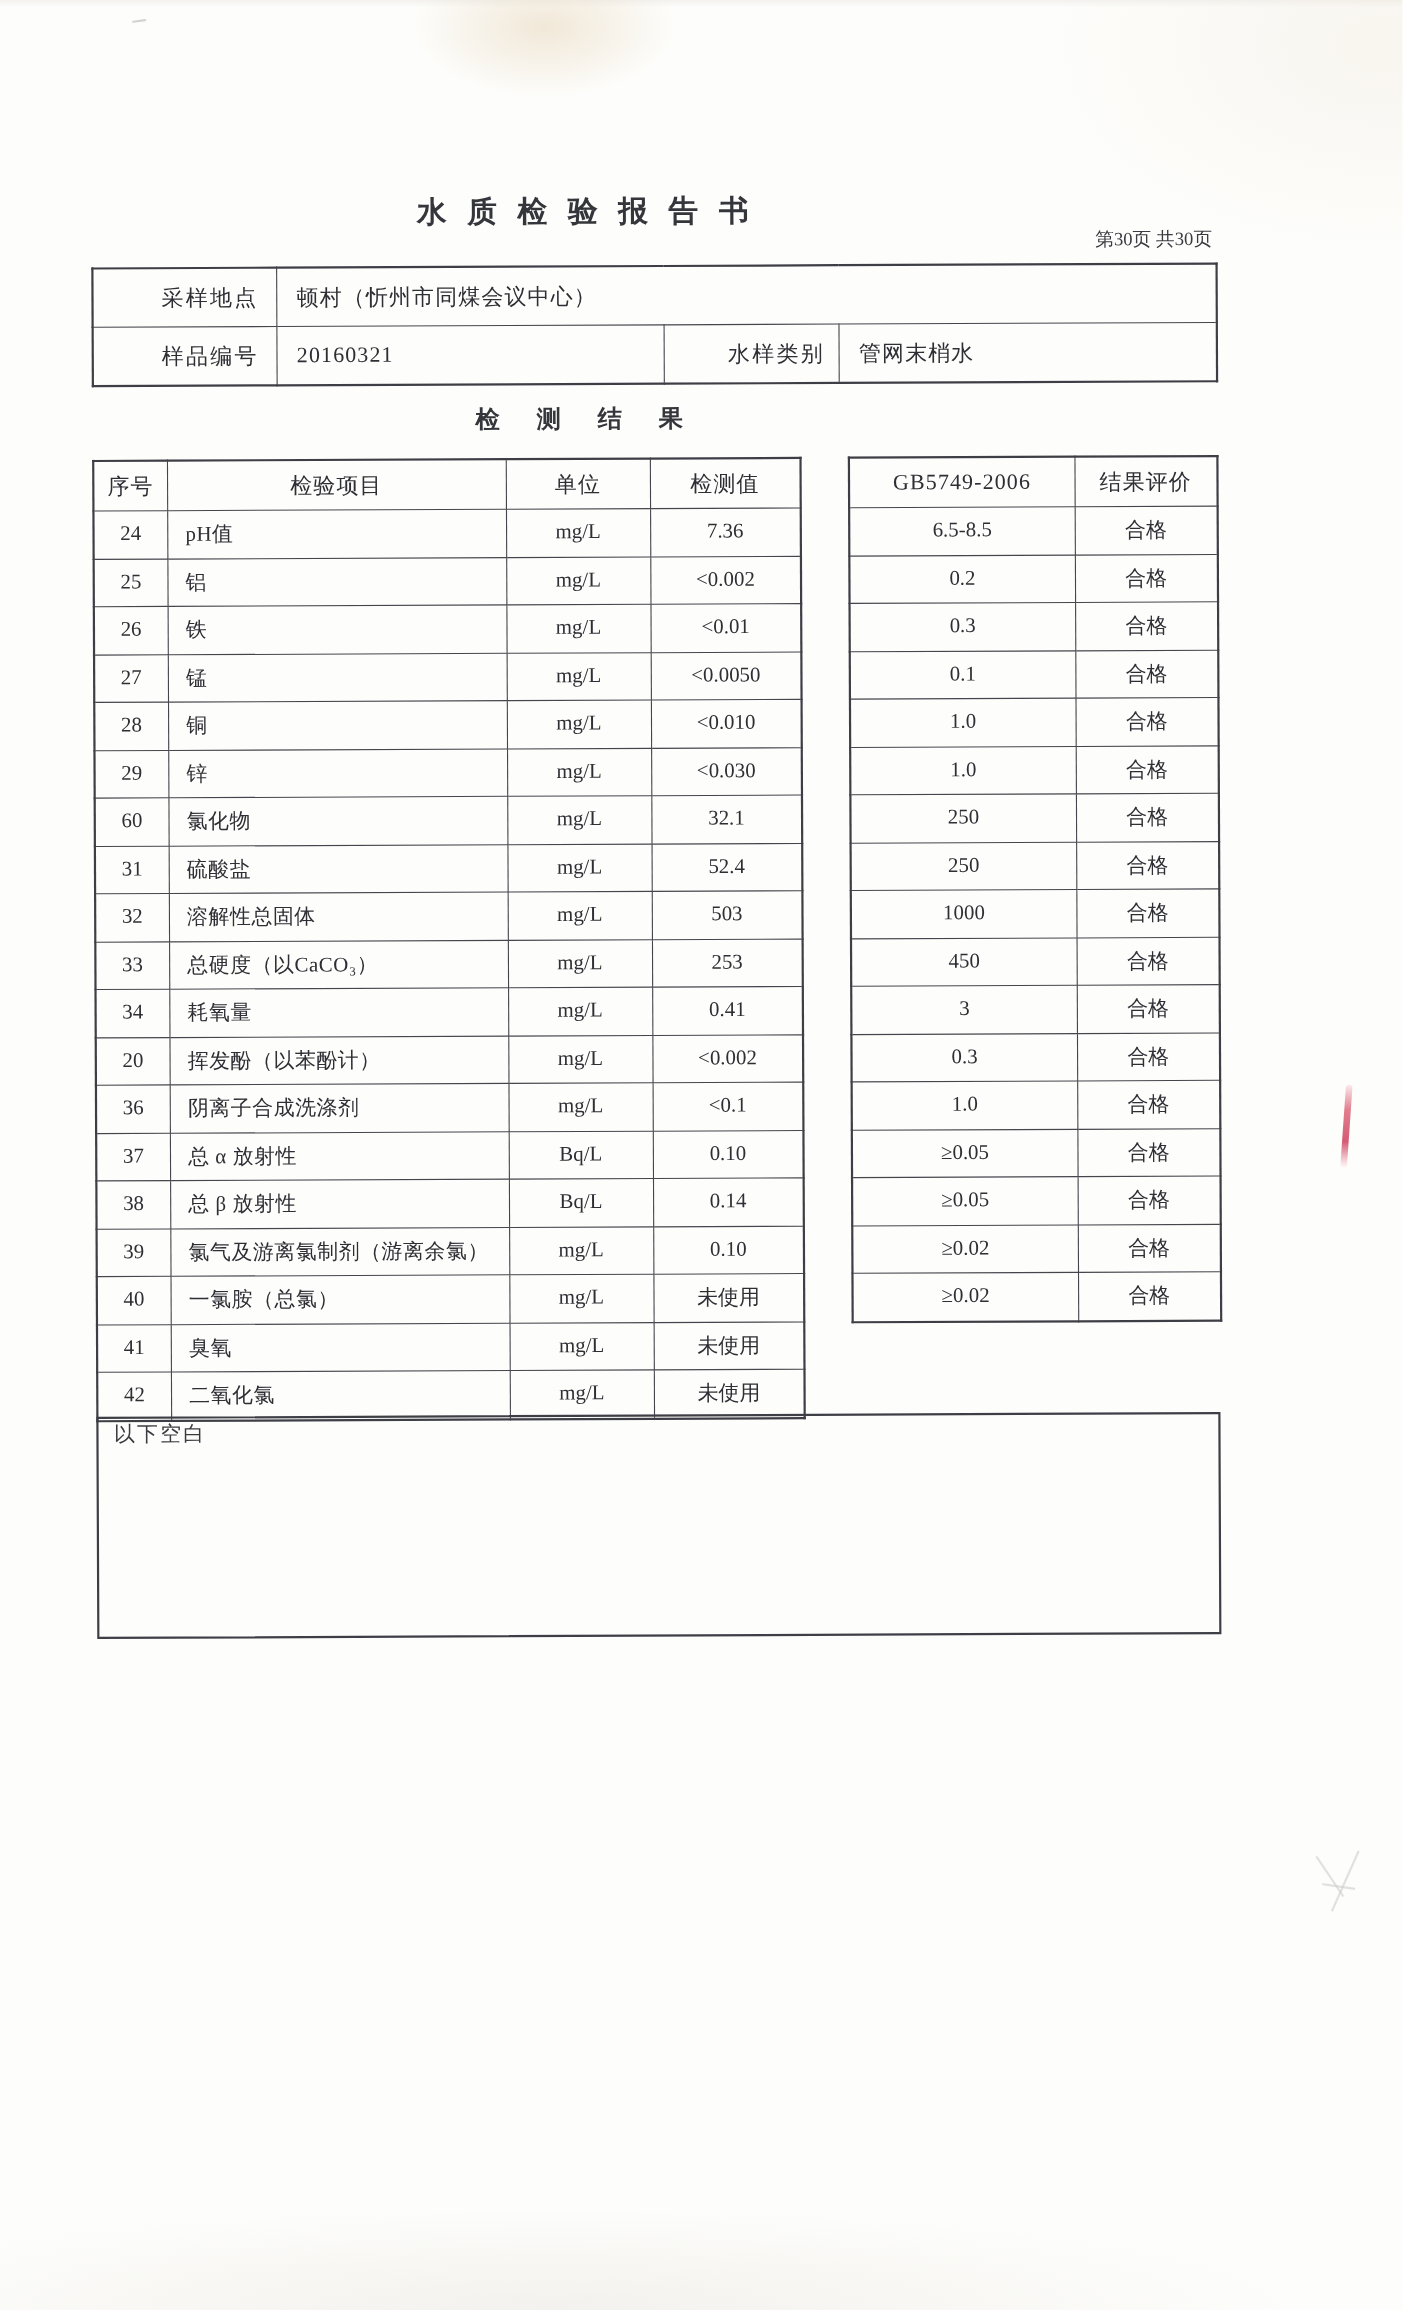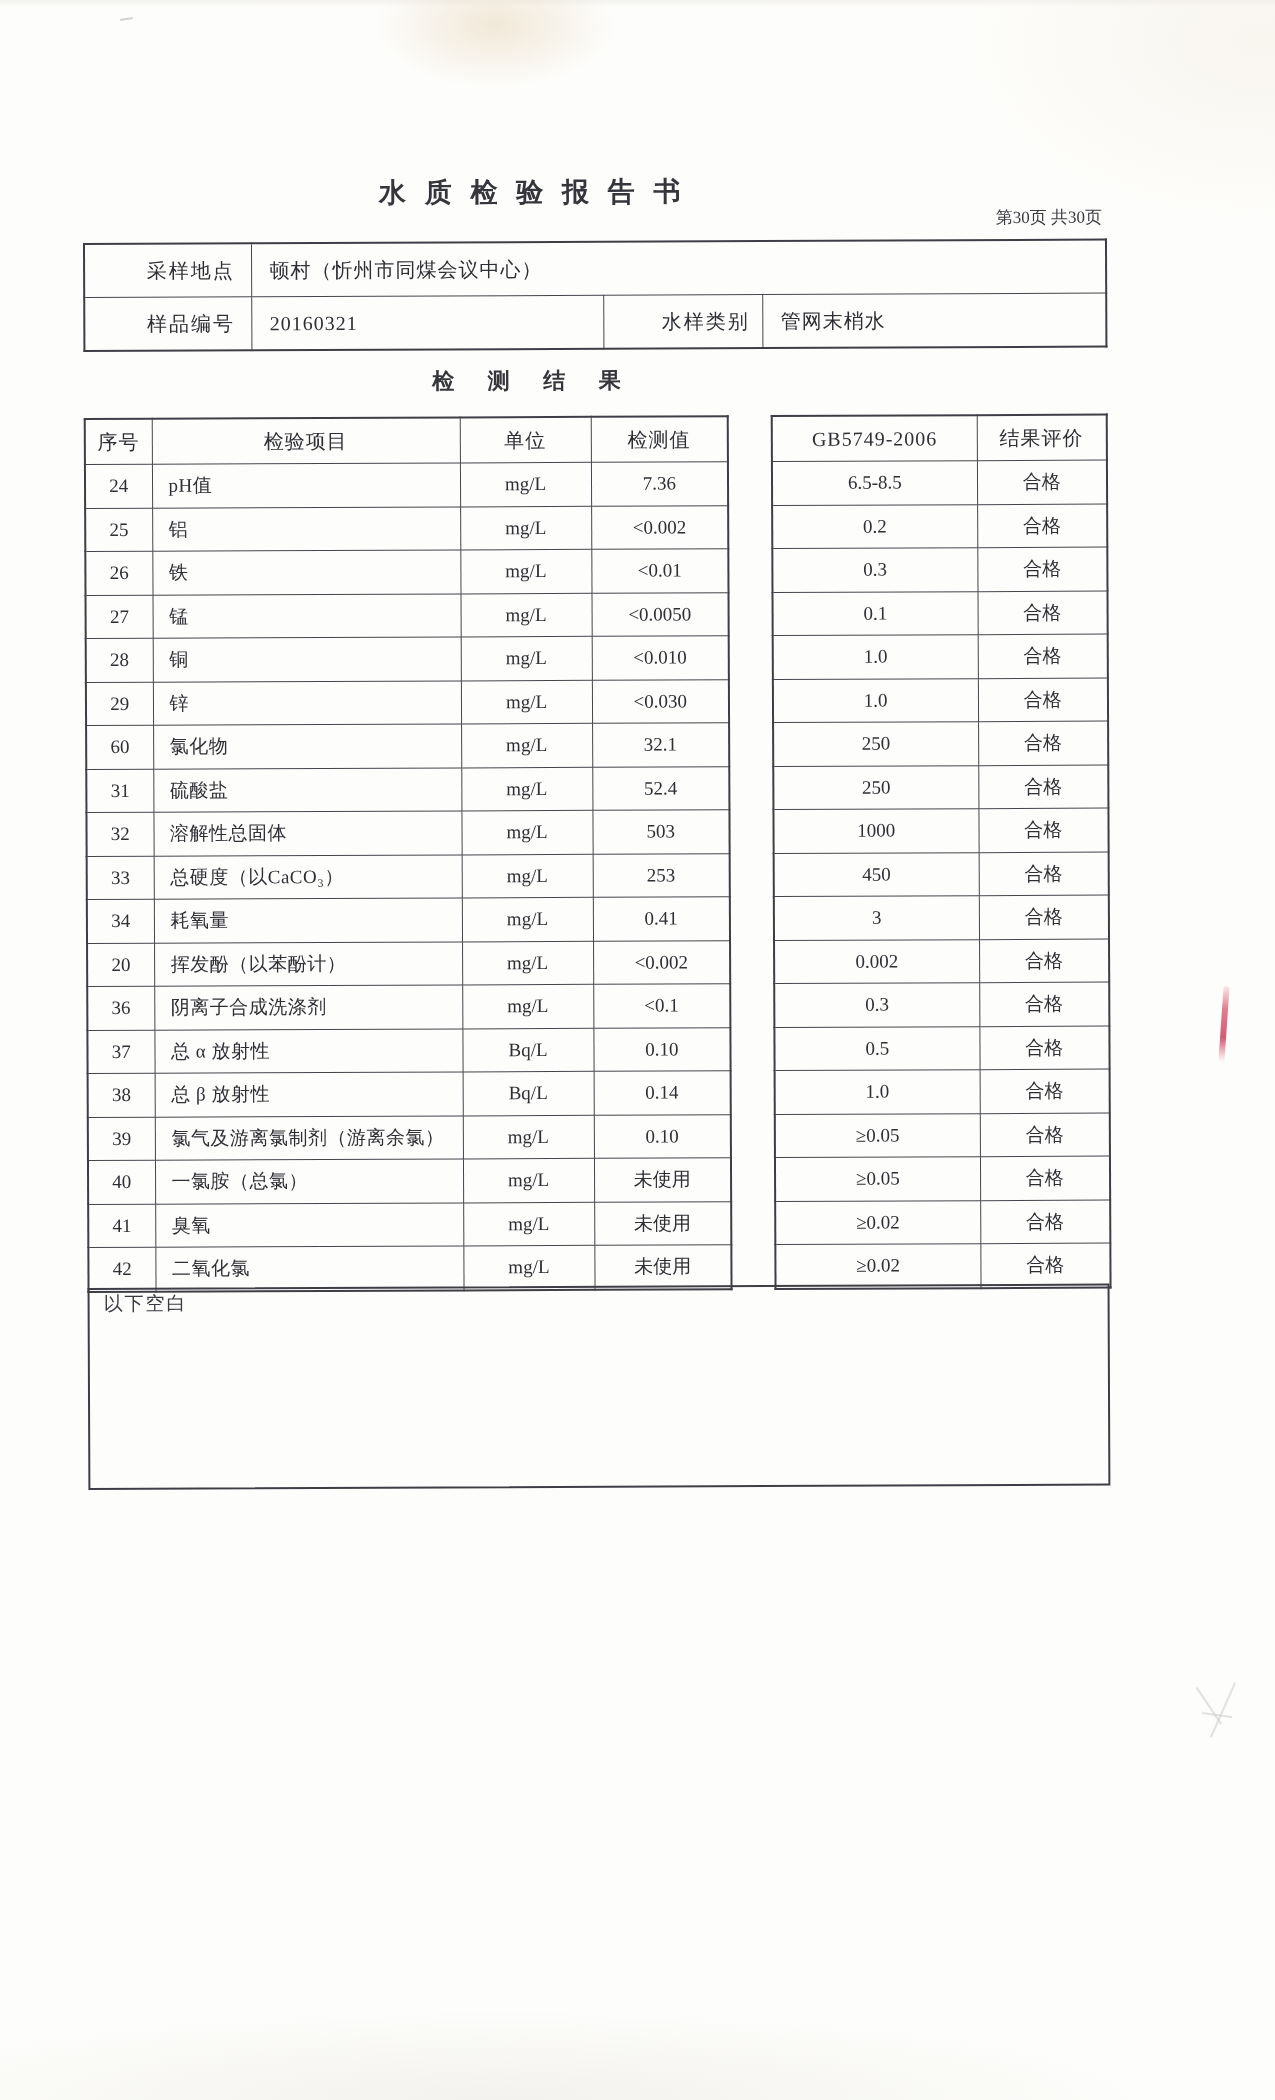--- a/index.html
+++ b/index.html
@@ -296,29 +296,21 @@
         </tr>
         <tr>
           <td>450</td>
           <td>合格</td>
         </tr>
         <tr>
           <td>3</td>
           <td>合格</td>
         </tr>
         <tr>
-          <td>0.002</td>
-          <td>合格</td>
-        </tr>
-        <tr>
           <td>0.3</td>
-          <td>合格</td>
-        </tr>
-        <tr>
-          <td>0.5</td>
           <td>合格</td>
         </tr>
         <tr>
           <td>1.0</td>
           <td>合格</td>
         </tr>
         <tr>
           <td>≥0.05</td>
           <td>合格</td>
         </tr>

